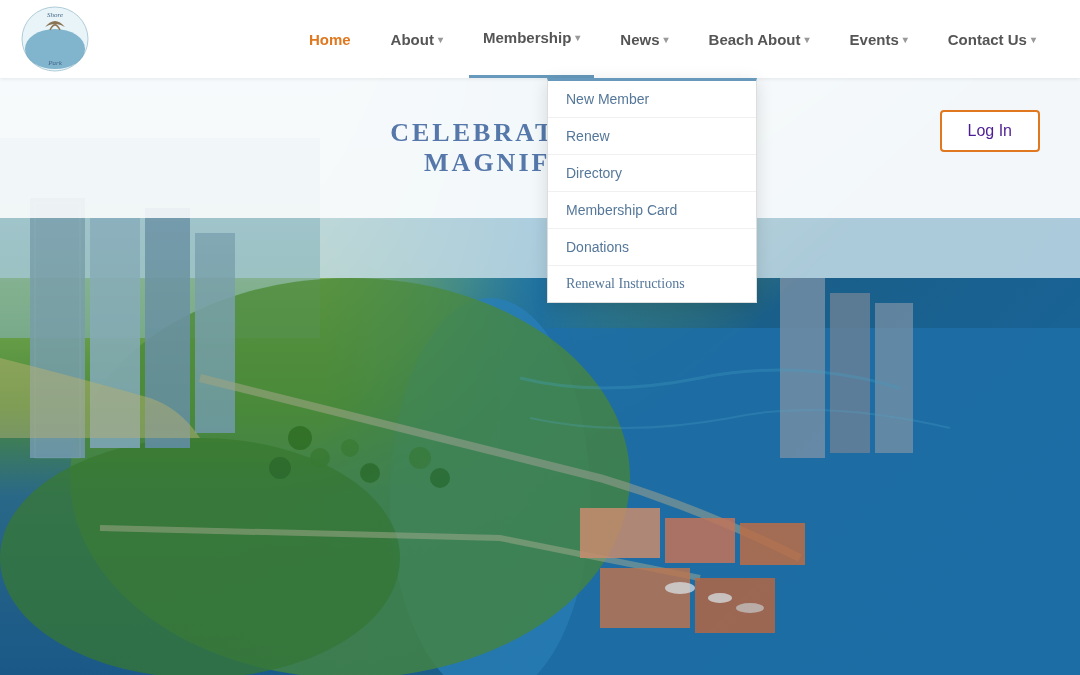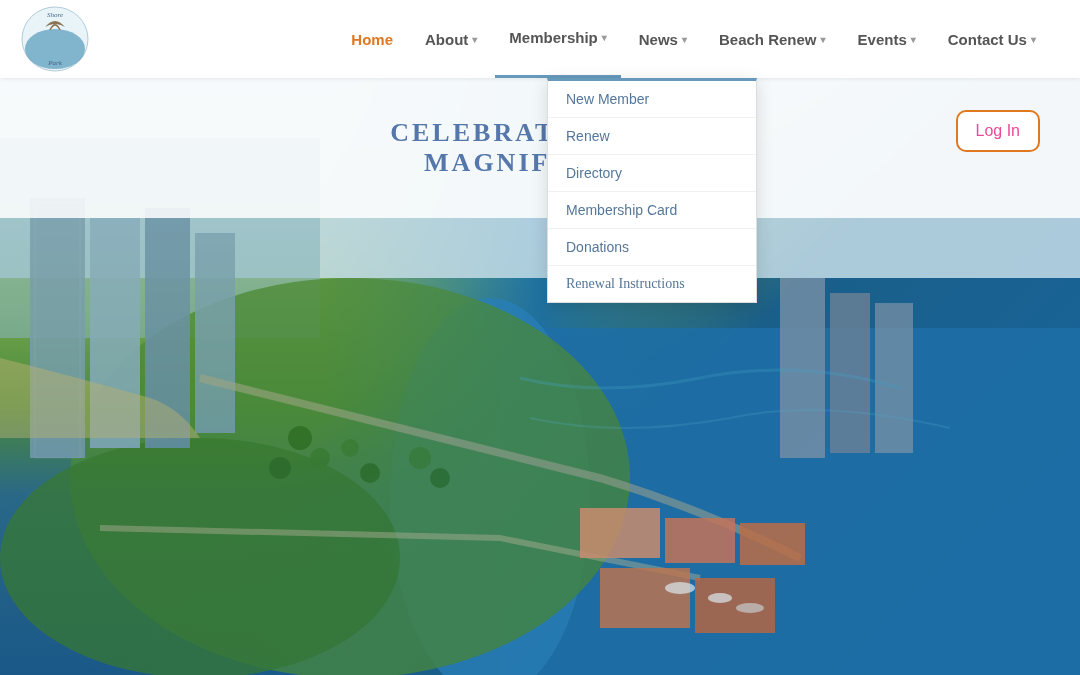--- a/index.html
+++ b/index.html
@@ -27,21 +27,21 @@
 
     
     .logo-svg {
       width: 70px;
       height: 68px;
     }
 
     .nav {
       display: flex;
       align-items: center;
-      gap: 4px;
+      gap: 12px;
       margin-left: auto;
       margin-right: 10px;
     }
 
     .nav-item {
       display: flex;
       align-items: center;
       gap: 4px;
       padding: 0 14px;
       height: 78px;
@@ -116,29 +116,29 @@
       letter-spacing: 3px;
       text-transform: uppercase;
       font-family: Georgia, serif;
     }
 
     
     .login-btn {
       position: absolute;
       top: 110px;
       right: 40px;
-      padding: 10px 18px;
+      padding: 10px 26px;
       border: 2px solid #e07820;
-      color: #ec4899;
+      color: #4c1d95;
       background: #fff;
       font-size: 16px;
       font-weight: 500;
       cursor: pointer;
       z-index: 300;
-      border-radius: 10px;
+      border-radius: 4px;
     }
 
     
     .photo-sim {
       position: absolute;
       top: 78px; left: 0; right: 0; bottom: 0;
       overflow: hidden;
     }
 
     .photo-bg {
@@ -182,21 +182,21 @@
     </a>
     <a class="nav-item membership-active">
       <span>Membership</span>
       <span class="chevron">▾</span>
     </a>
     <a class="nav-item">
       <span>News</span>
       <span class="chevron">▾</span>
     </a>
     <a class="nav-item">
-      <span>Beach Renew</span>
+      <span>Beach About</span>
       <span class="chevron">▾</span>
     </a>
     <a class="nav-item">
       <span>Events</span>
       <span class="chevron">▾</span>
     </a>
     <a class="nav-item">
       <span>Contact Us</span>
       <span class="chevron">▾</span>
     </a>

